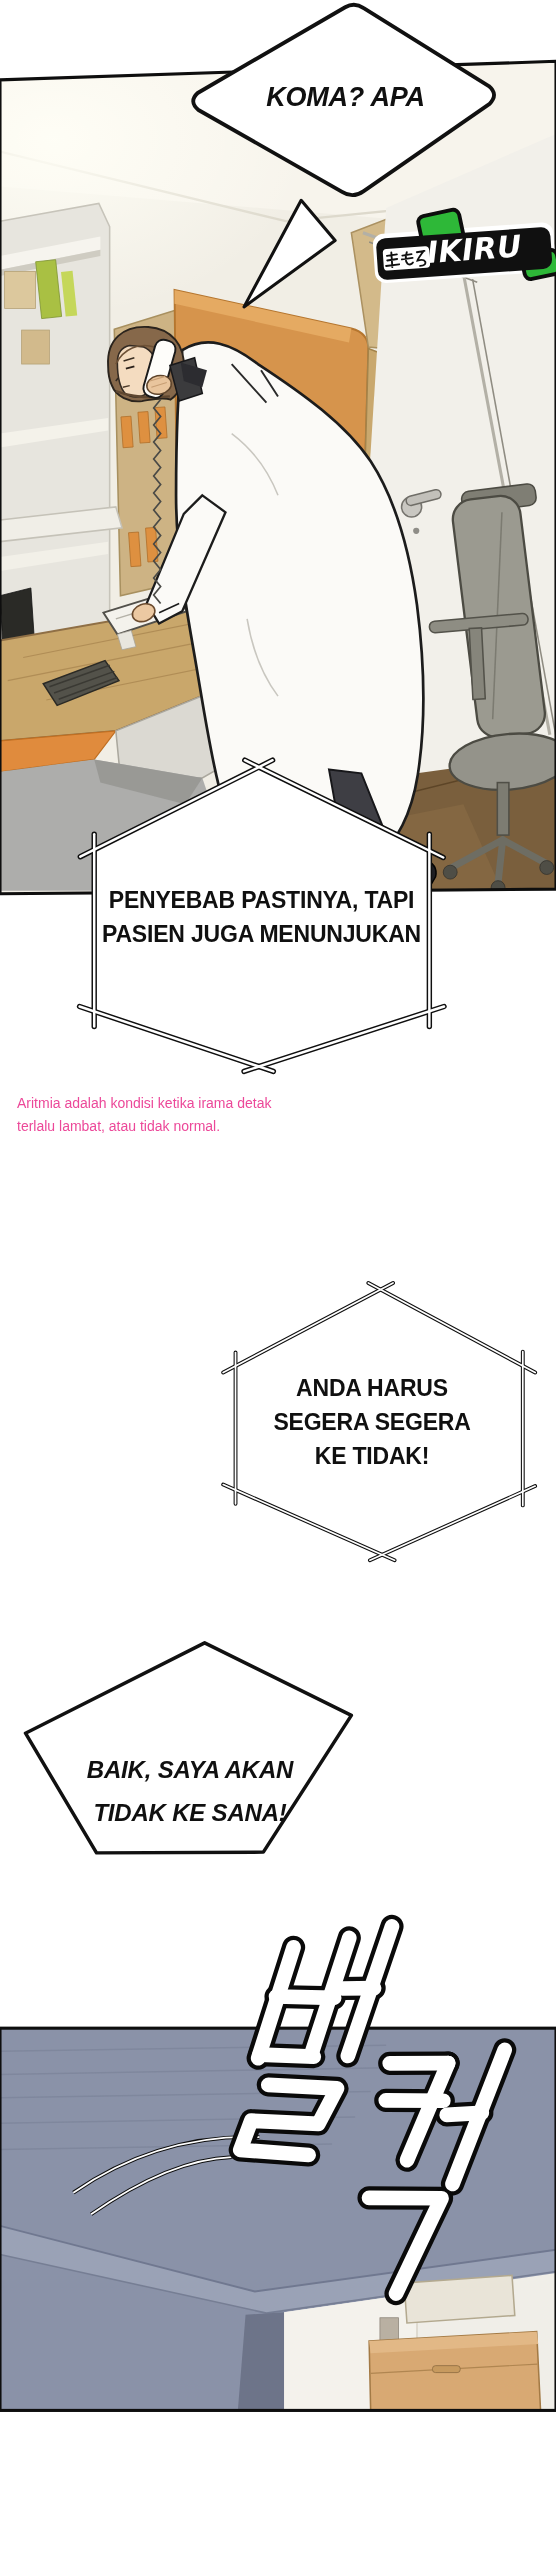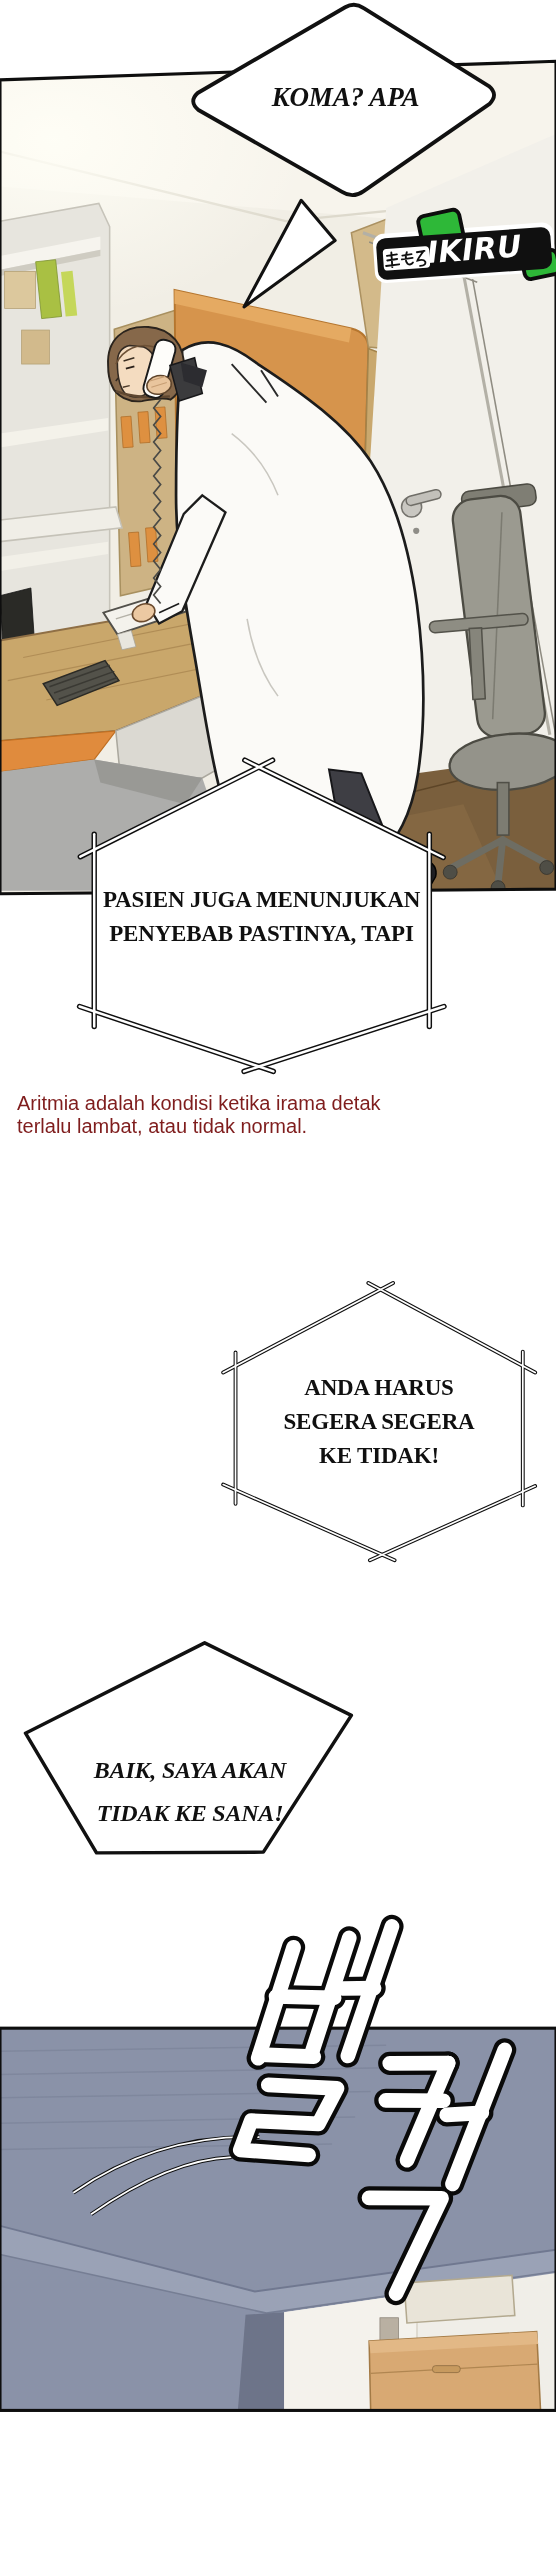--- a/index.html
+++ b/index.html
@@ -2,32 +2,32 @@
 <html style="font-size:12.4px"><head>
 <meta charset="utf-8">
 <style>
   html,body{margin:0;padding:0;background:#ffffff;}
   #page{position:relative;width:556px;height:2576px;background:#ffffff;overflow:hidden;
         font-family:"DejaVu Sans",sans-serif;}
   .svg-layer{position:absolute;left:0;top:0;}
   .txt{position:absolute;display:flex;flex-direction:column;align-items:center;justify-content:center;
        text-align:center;color:#101010;font-weight:bold;z-index:5;}
   .txt span{display:block;}
-  .comic{font-family:Liberation Serif, serif;letter-spacing:-0.2px;}
+  .comic{font-family:Liberation Sans, sans-serif;letter-spacing:-0.2px;}
   .it{font-style:italic;}
   #bubble-koma-text{left:198px;top:60px;width:295px;height:74px;font-size:27px;line-height:36px;}
   #ikiru-text{left:427px;top:232px;width:125px;height:42px;font-size:30px;line-height:42px;
               font-style:italic;font-weight:800;color:#ffffff;letter-spacing:0.4px;
               transform:rotate(-4deg);transform-origin:left center;justify-content:flex-start;
               flex-direction:row;align-items:center;}
   #hex1-text{left:94px;top:804px;width:335px;height:226px;font-size:23px;line-height:34px;}
   #caption-text{left:17px;top:1079px;width:479px;height:71px;align-items:flex-start;text-align:left;
-                font-family:"Liberation Sans",sans-serif;font-weight:400;color:#7f1d1d;
-                font-size:20px;line-height:22.4px;letter-spacing:0;}
-  #hex2-text{left:235px;top:1326px;width:288px;height:192px;font-size:23px;line-height:34px;}
+                font-family:"Liberation Sans",sans-serif;font-weight:400;color:#ec4899;
+                font-size:14px;line-height:22.4px;letter-spacing:0;}
+  #hex2-text{left:228px;top:1326px;width:288px;height:192px;font-size:23px;line-height:34px;}
   #pentagon-text{left:43px;top:1750px;width:294px;height:83px;font-size:24px;line-height:40px;justify-content:space-between;}
 </style>
 </head>
 <body>
 
 <div id="page">
 <svg class="svg-layer" width="556" height="2576" viewBox="0 0 720 3333">
   <defs>
     <radialGradient id="glow" cx="0.5" cy="0.5" r="0.5">
       <stop offset="0" stop-color="#fffef6" stop-opacity="0.95"></stop>
@@ -284,22 +284,22 @@
 
 <div class="txt comic it" id="bubble-koma-text">
   <span>KOMA? APA</span>
 </div>
 
 <div class="txt" id="ikiru-text">
   <span>IKIRU</span>
 </div>
 
 <div class="txt comic" id="hex1-text">
+  <span>PENYEBAB PASTINYA, TAPI</span>
   <span>PASIEN JUGA MENUNJUKAN</span>
-  <span>PENYEBAB PASTINYA, TAPI</span>
 </div>
 
 <div class="txt" id="caption-text">
   <span>Aritmia adalah kondisi ketika irama detak</span>
   <span>terlalu lambat, atau tidak normal.</span>
 </div>
 
 <div class="txt comic" id="hex2-text">
   <span>ANDA HARUS</span>
   <span>SEGERA SEGERA</span>

